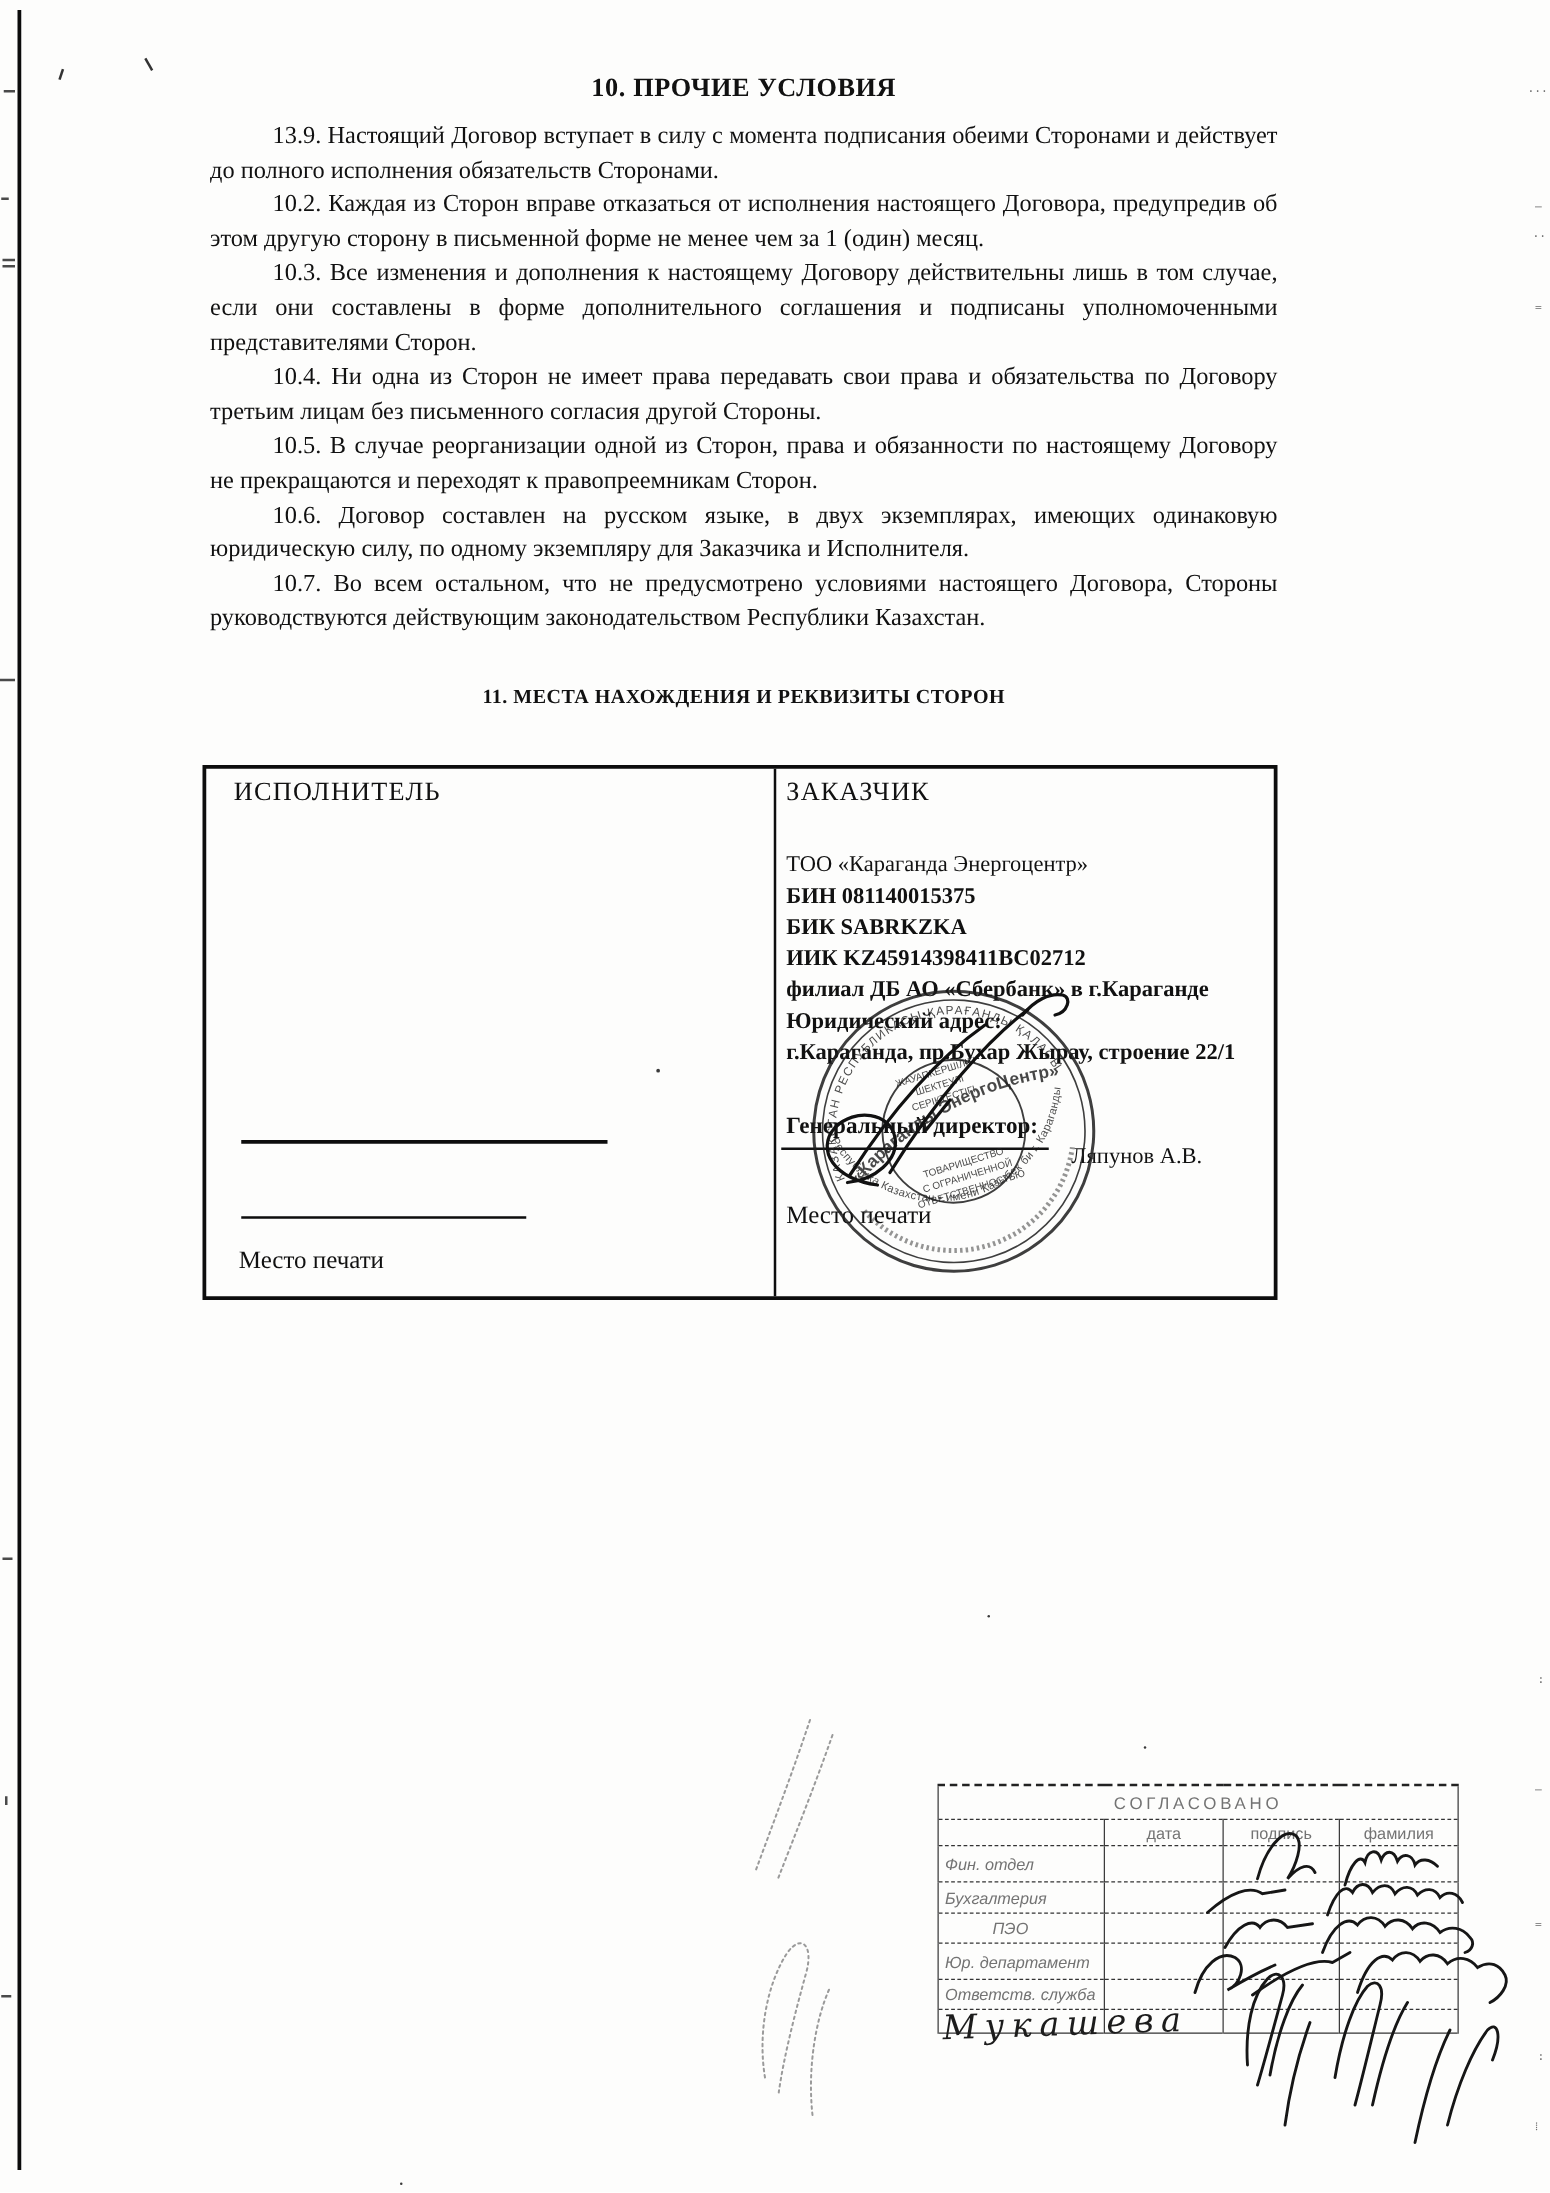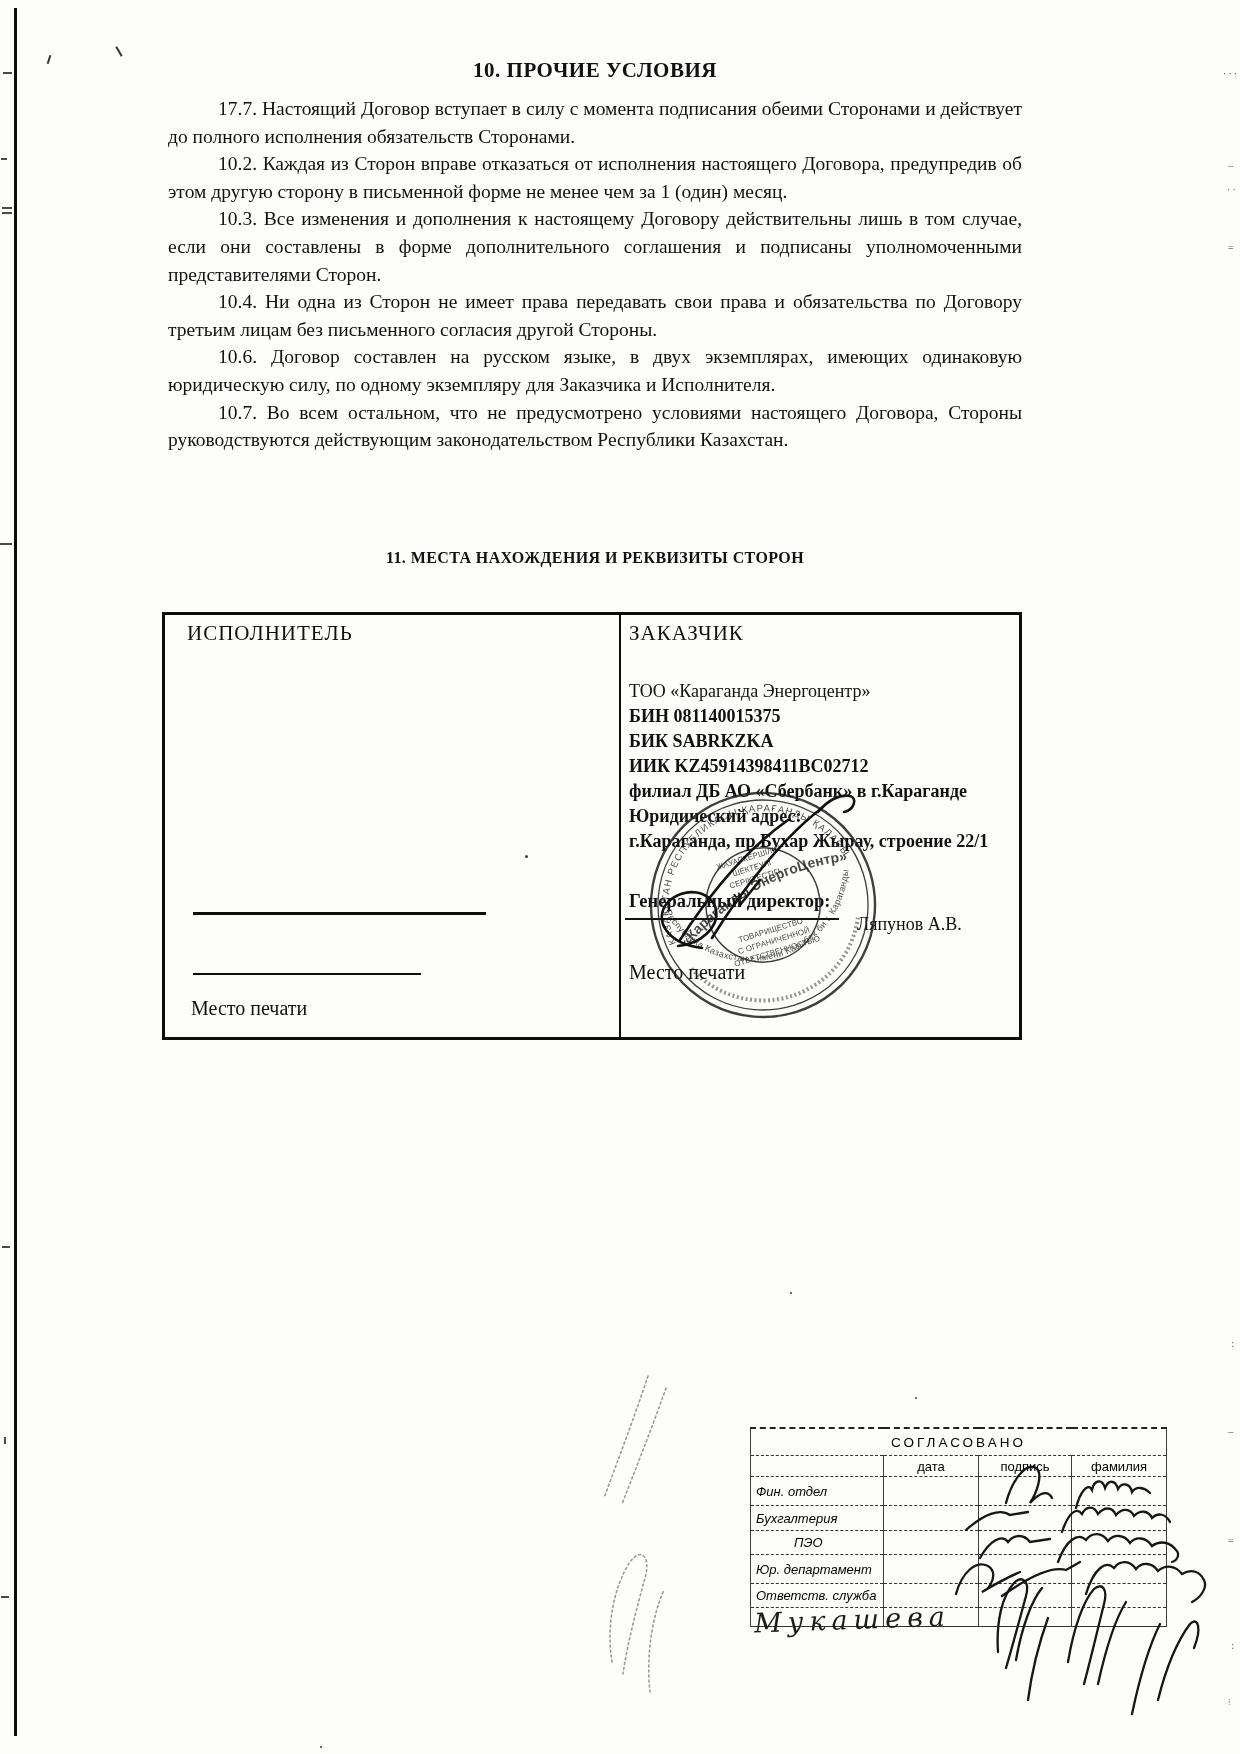--- a/index.html
+++ b/index.html
@@ -32,21 +32,21 @@
   .cust-sigline { position:absolute; left:460px; top:303px; width:214px; height:2px; background:#111; }
   .cust-name { position:absolute; left:692px; top:299px; font-size:18px; }
   .cust-seal { position:absolute; left:464px; top:346px; font-size:20px; }
   .exec-line1 { position:absolute; left:28px; top:297px; width:293px; height:3px; background:#0d0d0d; }
   .exec-line2 { position:absolute; left:28px; top:358px; width:228px; height:2px; background:#0d0d0d; }
   .exec-seal { position:absolute; left:26px; top:382px; font-size:20px; }
   
   .svg-abs { position:absolute; }
   
   .approval { position:absolute; left:750px; top:1427px; width:416px; border-collapse:collapse; table-layout:fixed;
-              font-family:"Liberation Sans", sans-serif; font-size:13px; color:#000000; }
+              font-family:"Liberation Sans", sans-serif; font-size:13px; color:#737373; }
   .approval td { border-left:1px solid #3c3c3c; border-right:1px solid #3c3c3c;
                  border-top:1px dashed #333; border-bottom:1px dashed #333;
                  padding:0 0 0 5px; overflow:hidden; }
   .approval { border:1px solid #333; border-top:2px dashed #222; }
   .approval .r-title td { text-align:center; letter-spacing:3px; font-size:13.5px; padding:2px 0; height:22px; }
   .approval .r-head td { text-align:center; height:20px; padding:0; }
   .approval .lbl { text-align:left;font-style:italic; }
   .rh1 td{height:28px;} .rh2 td{height:24px;} .rh3 td{height:23px;padding-left:43px;}
   .rh4 td{height:28px;} .rh5 td{height:23px;} .rh6 td{height:18px;}
   .mukasheva { position:absolute; left:754px; top:1604px; font-family:"DejaVu Serif", serif; font-style:italic;
@@ -77,24 +77,25 @@
   <span class="rmark" style="left:1228px;top:1536px;">=</span>
   <span class="rmark" style="left:1230px;top:1642px;">:</span>
   <span class="rmark" style="left:1228px;top:1698px;">⁞</span>
   <div class="speck" style="left:525px;top:855px;width:3px;height:3px;"></div>
   <div class="speck" style="left:915px;top:1397px;width:2px;height:2px;"></div>
   <div class="speck" style="left:790px;top:1292px;width:2px;height:2px;"></div>
   <div class="speck" style="left:320px;top:1746px;width:2px;height:2px;"></div>
 
   <div class="text-block">
     <div class="sec-title">10. ПРОЧИЕ УСЛОВИЯ</div>
-    <p class="para"><span>17.7.</span> <span>Настоящий Договор вступает в силу с момента подписания обеими Сторонами и действует до полного исполнения обязательств Сторонами.</span></p>
+    <p class="para"><span>13.9.</span> <span>Настоящий Договор вступает в силу с момента подписания обеими Сторонами и действует до полного исполнения обязательств Сторонами.</span></p>
     <p class="para"><span>10.2.</span> <span>Каждая из Сторон вправе отказаться от исполнения настоящего Договора, предупредив об этом другую сторону в письменной форме не менее чем за 1 (один) месяц.</span></p>
     <p class="para"><span>10.3.</span> <span>Все изменения и дополнения к настоящему Договору действительны лишь в том случае, если они составлены в форме дополнительного соглашения и подписаны уполномоченными представителями Сторон.</span></p>
     <p class="para"><span>10.4.</span> <span>Ни одна из Сторон не имеет права передавать свои права и обязательства по Договору третьим лицам без письменного согласия другой Стороны.</span></p>
+    <p class="para"><span>10.5.</span> <span>В случае реорганизации одной из Сторон, права и обязанности по настоящему Договору не прекращаются и переходят к правопреемникам Сторон.</span></p>
     <p class="para"><span>10.6.</span> <span>Договор составлен на русском языке, в двух экземплярах, имеющих одинаковую юридическую силу, по одному экземпляру для Заказчика и Исполнителя.</span></p>
     <p class="para"><span>10.7.</span> <span>Во всем остальном, что не предусмотрено условиями настоящего Договора, Стороны руководствуются действующим законодательством Республики Казахстан.</span></p>
   </div>
 
   <div class="sec11">11. МЕСТА НАХОЖДЕНИЯ И РЕКВИЗИТЫ СТОРОН</div>
 
   <div class="parties">
     <div class="divider"></div>
     <div class="cell-header exec-header">ИСПОЛНИТЕЛЬ</div>
     <div class="cell-header cust-header">ЗАКАЗЧИК</div>

